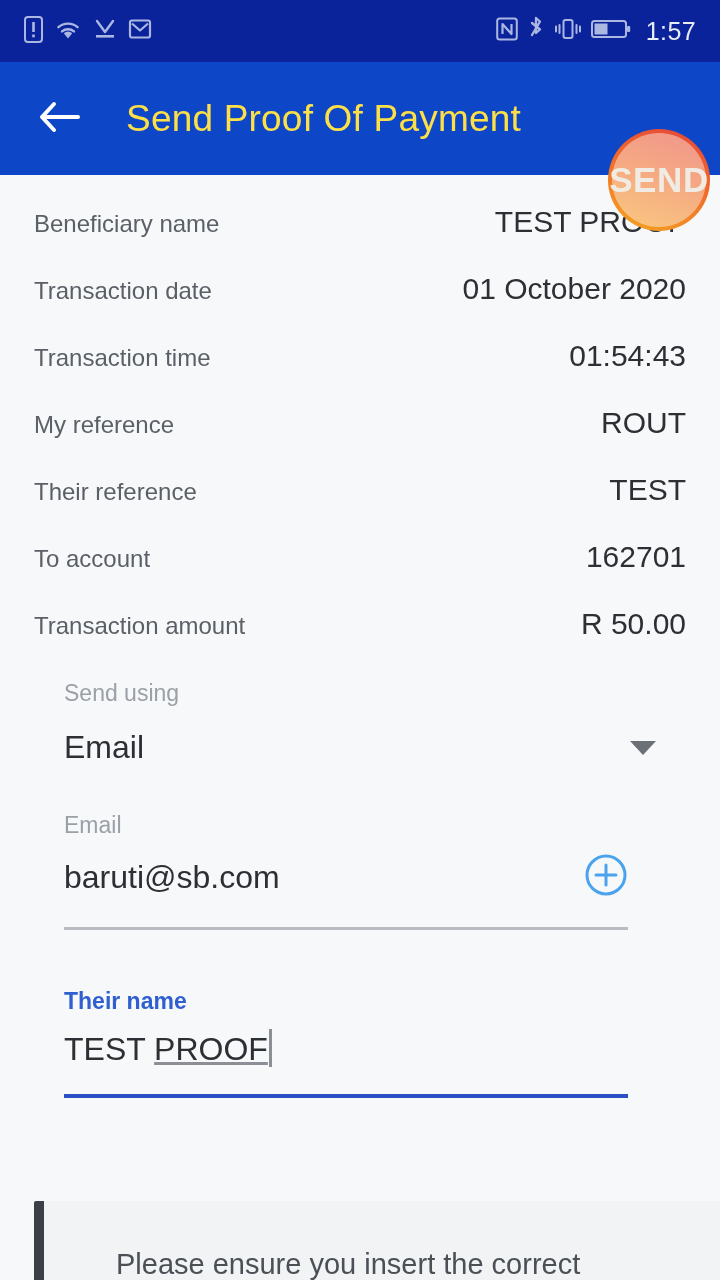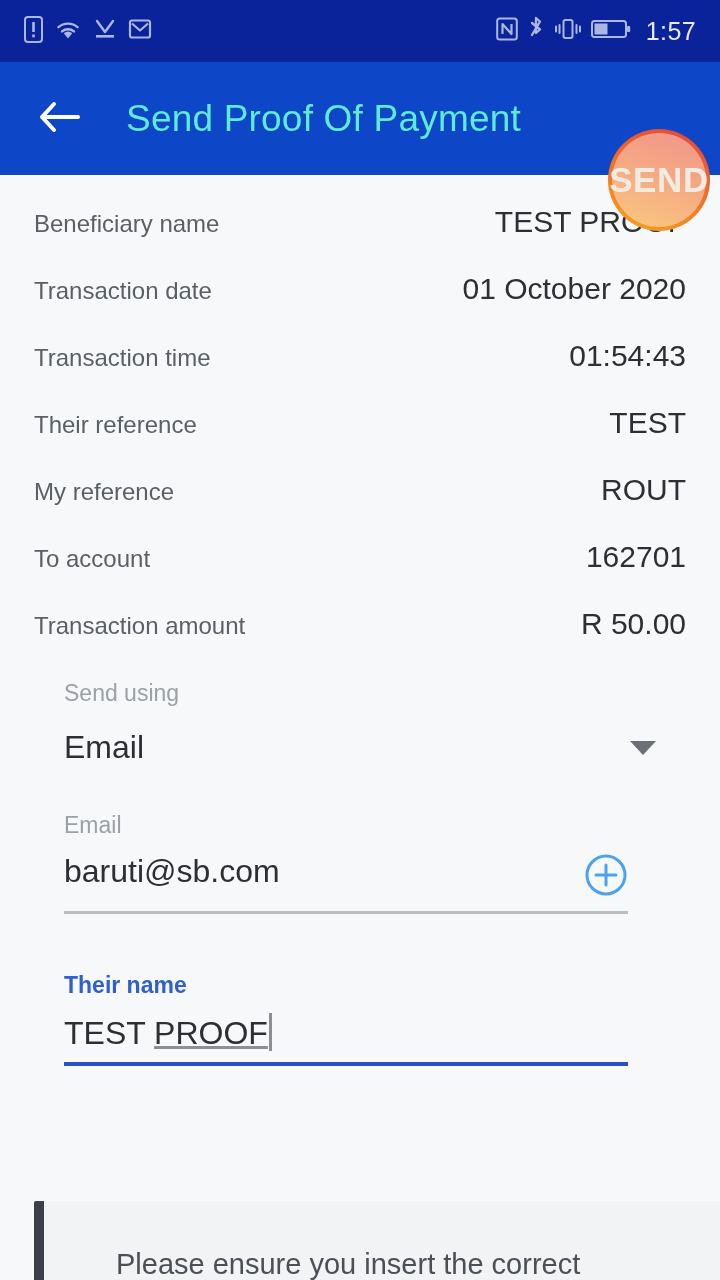--- a/index.html
+++ b/index.html
@@ -29,21 +29,21 @@
   .appbar {
     height:113px; background:#0d46c6;
     display:flex; align-items:center; position:relative;
   }
   .back-btn {
     width:76px; height:76px; margin-left:22px;
     display:flex; align-items:center; justify-content:center;
     cursor:pointer;
   }
   .appbar-title {
-    color:#5eead4; font-size:37px; font-weight:400;
+    color:#fde047; font-size:37px; font-weight:400;
     margin-left:28px; letter-spacing:.2px; white-space:nowrap;
   }
   
   .send-spot {
     position:absolute; right:10px; top:67px;
     width:102px; height:102px; border-radius:50%;
     background:rgba(255,255,255,.42);
     border:4px solid transparent;
     background-image:
       linear-gradient(rgba(255,255,255,.42), rgba(255,255,255,.42)),
@@ -76,22 +76,22 @@
     display:flex; align-items:center; justify-content:space-between;
     margin-top:22px; padding:0 30px; cursor:pointer;
   }
   .select-value { font-size:32px; color:#2c2f33; }
   .caret {
     width:0; height:0; border-left:13px solid transparent;
     border-right:13px solid transparent; border-top:14px solid #6b7076;
   }
 
   .input-wrap {
-    margin-top:14px; padding:0 0 0 30px;
-    display:flex; align-items:flex-start; justify-content:space-between;
+    margin-top:14px; padding:0 0 16px 30px;
+    display:flex; align-items:center; justify-content:space-between;
   }
   .input-text { font-size:32px; color:#2c2f33; padding-bottom:10px; }
   .spellword { text-decoration:underline; text-decoration-color:#8c9096; }
   .caret-bar {
     display:inline-block; width:3px; height:38px; background:#8a8f95;
     vertical-align:-7px; margin-left:1px;
   }
   .plus-icon { margin-right:58px; margin-bottom:10px; cursor:pointer; }
 
   .underline { height:3px; background:#b9bcc1; margin-left:30px; margin-right:58px; }
@@ -195,26 +195,26 @@
     </div>
     <div class="row">
       <span class="row-label">Transaction date</span>
       <span class="row-value">01 October 2020</span>
     </div>
     <div class="row">
       <span class="row-label">Transaction time</span>
       <span class="row-value">01:54:43</span>
     </div>
     <div class="row">
+      <span class="row-label">My reference</span>
+      <span class="row-value">ROUT</span>
+    </div>
+    <div class="row">
       <span class="row-label">Their reference</span>
       <span class="row-value">TEST</span>
-    </div>
-    <div class="row">
-      <span class="row-label">My reference</span>
-      <span class="row-value">ROUT</span>
     </div>
     <div class="row">
       <span class="row-label">To account</span>
       <span class="row-value">162701</span>
     </div>
     <div class="row">
       <span class="row-label">Transaction amount</span>
       <span class="row-value">R 50.00</span>
     </div>
   </div>

